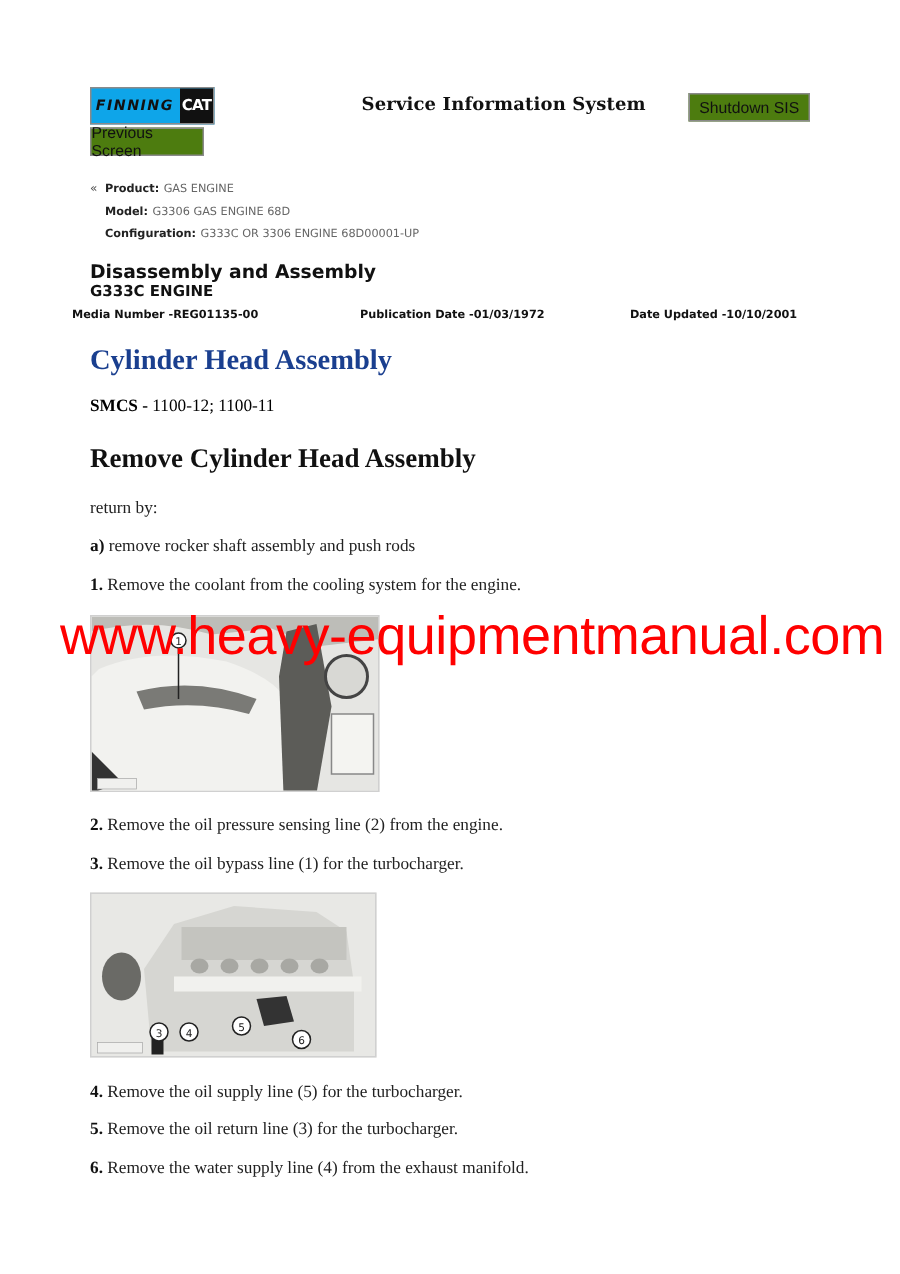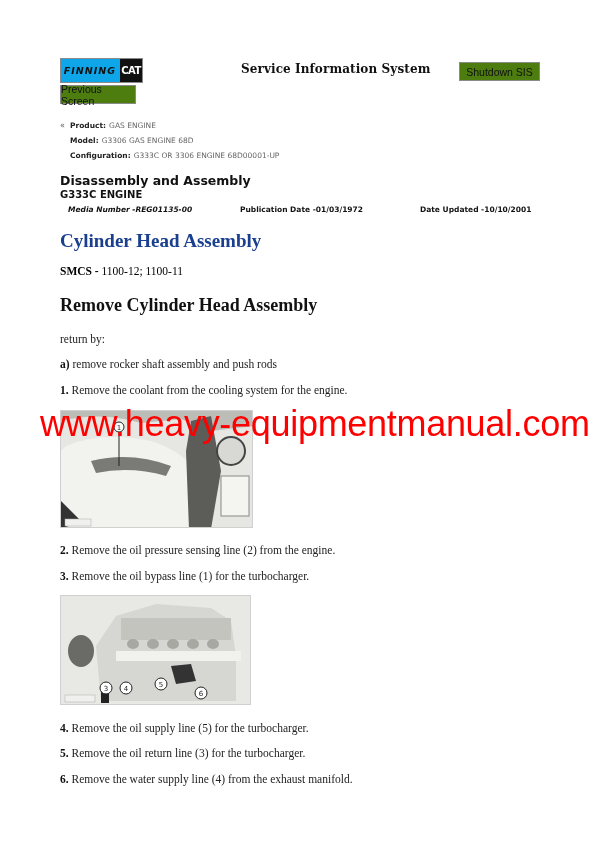--- a/index.html
+++ b/index.html
@@ -95,21 +95,21 @@
 </div>
 <div class="abs info" style="left:70px; top:136px;">
   <span class="lbl">Model:</span><span class="val">G3306 GAS ENGINE 68D</span>
 </div>
 <div class="abs info" style="left:70px; top:151px;">
   <span class="lbl">Configuration:</span><span class="val">G333C OR 3306 ENGINE 68D00001-UP</span>
 </div>
 
 <div class="abs doc-title">Disassembly and Assembly</div>
 <div class="abs doc-sub">G333C ENGINE</div>
-<div class="abs meta" style="left:68px;font-style:italic;">Media Number -REG01135-00</div>
+<div class="abs meta" style="left:48px;">Media Number -REG01135-00</div>
 <div class="abs meta" style="left:240px;">Publication Date -01/03/1972</div>
 <div class="abs meta" style="left:420px;">Date Updated -10/10/2001</div>
 
 <div class="abs section-title">Cylinder Head Assembly</div>
 <div class="abs smcs">
   <b>SMCS -</b>
   <span>1100-12; 1100-11</span>
 </div>
 <div class="abs subsection-title">Remove Cylinder Head Assembly</div>
 

